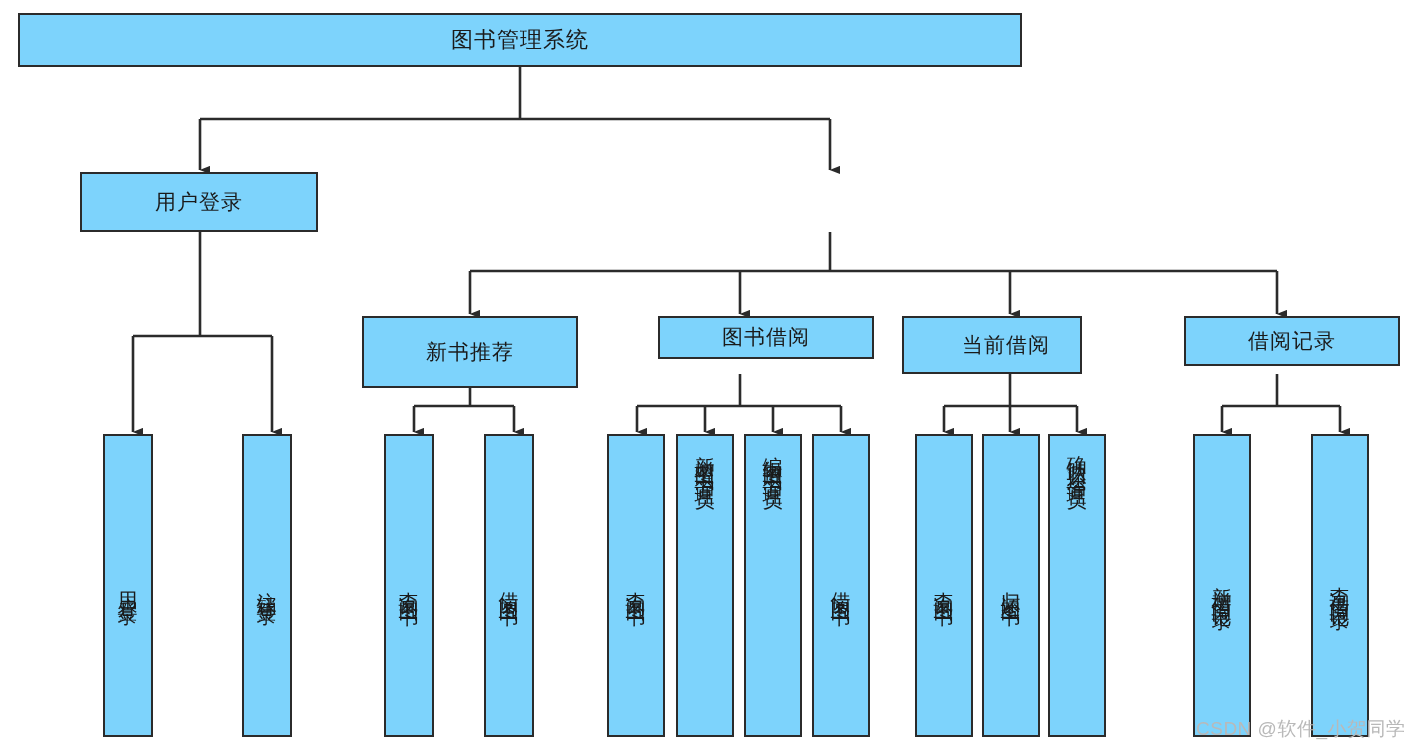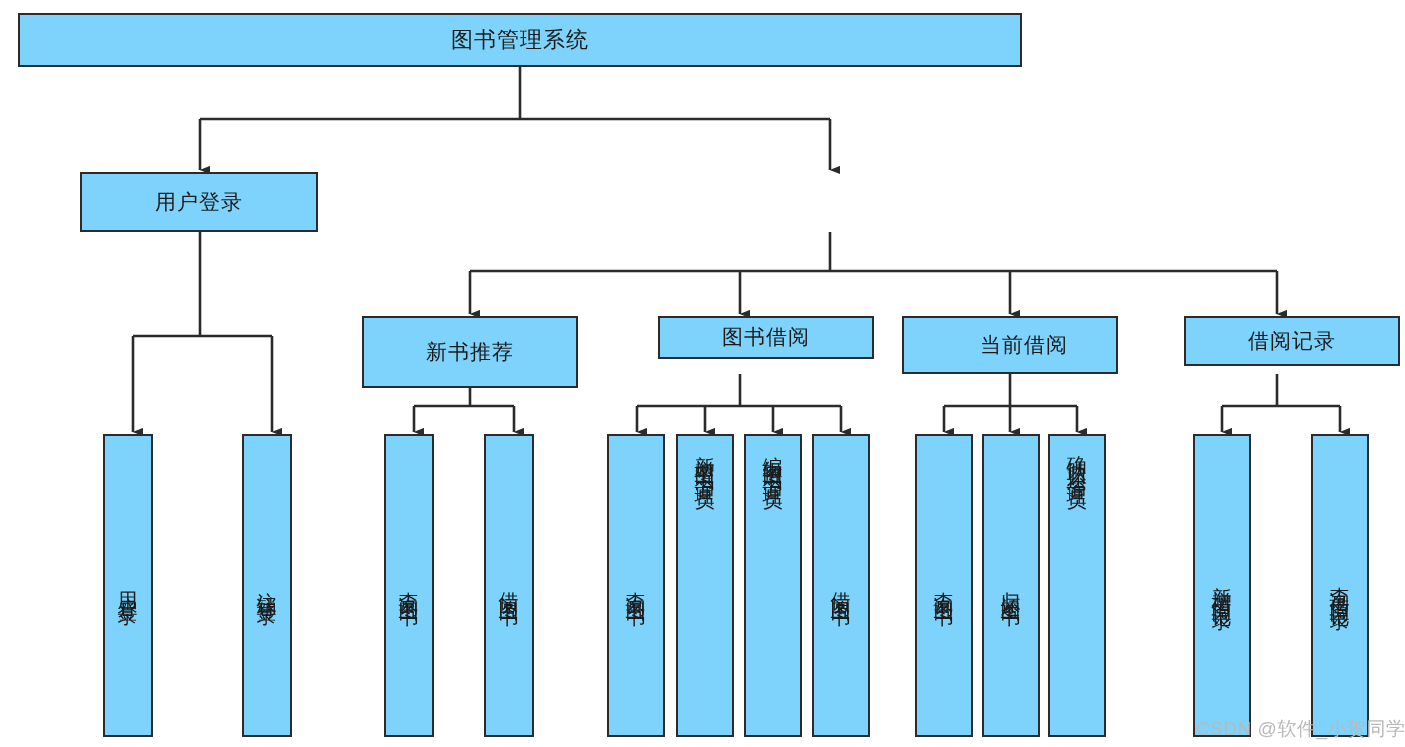--- a/index.html
+++ b/index.html
@@ -108,21 +108,21 @@
   <div class="node h" style="left:80px;top:172px;width:238px;height:60px;">
     <span>用户登录</span>
   </div>
 
   <div class="node h" style="left:362px;top:316px;width:216px;height:72px;">
     <span>新书推荐</span>
   </div>
   <div class="node h" style="left:632px;top:316px;width:216px;height:43px;margin-left:26px;">
     <span>图书借阅</span>
   </div>
-  <div class="node h" style="left:902px;top:316px;width:216px;height:58px;padding-left:28px;">
+  <div class="node h" style="left:902px;top:316px;width:180px;height:58px;padding-left:28px;">
     <span>当前借阅</span>
   </div>
   <div class="node h" style="left:1184px;top:316px;width:216px;height:50px;">
     <span>借阅记录</span>
   </div>
 
   <div class="node leaf" style="left:103px;top:434px;width:50px;height:303px;">
     <span class="vtxt">用户登录</span>
   </div>
   <div class="node leaf" style="left:242px;top:434px;width:50px;height:303px;">

